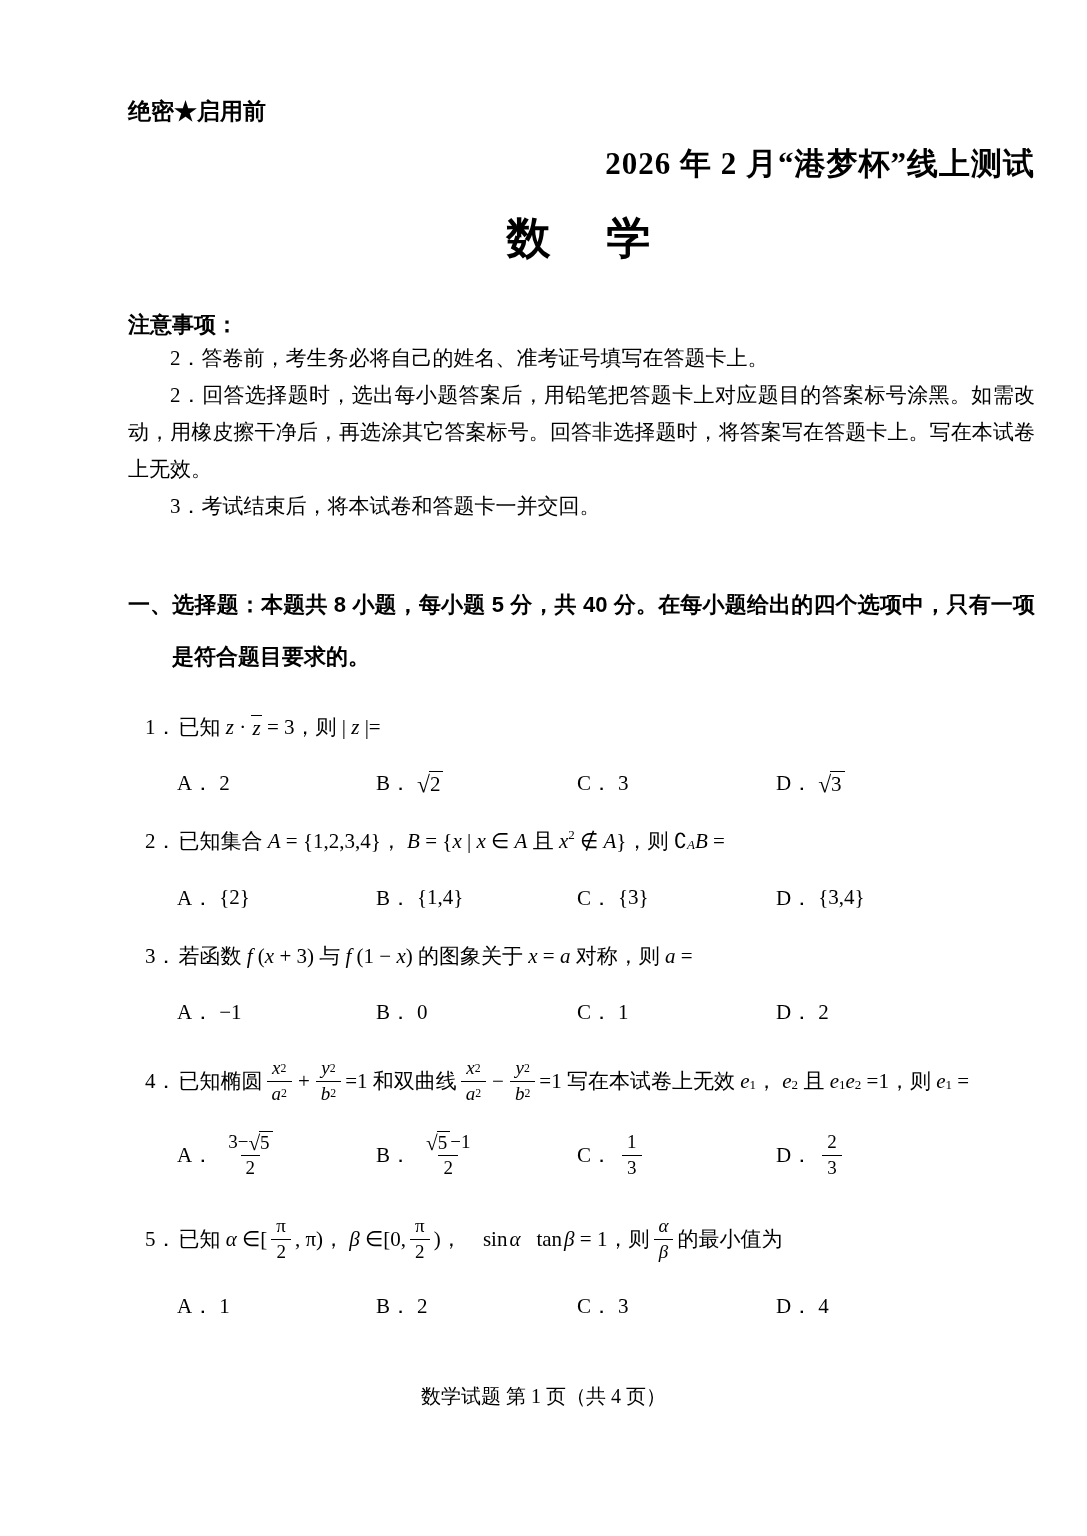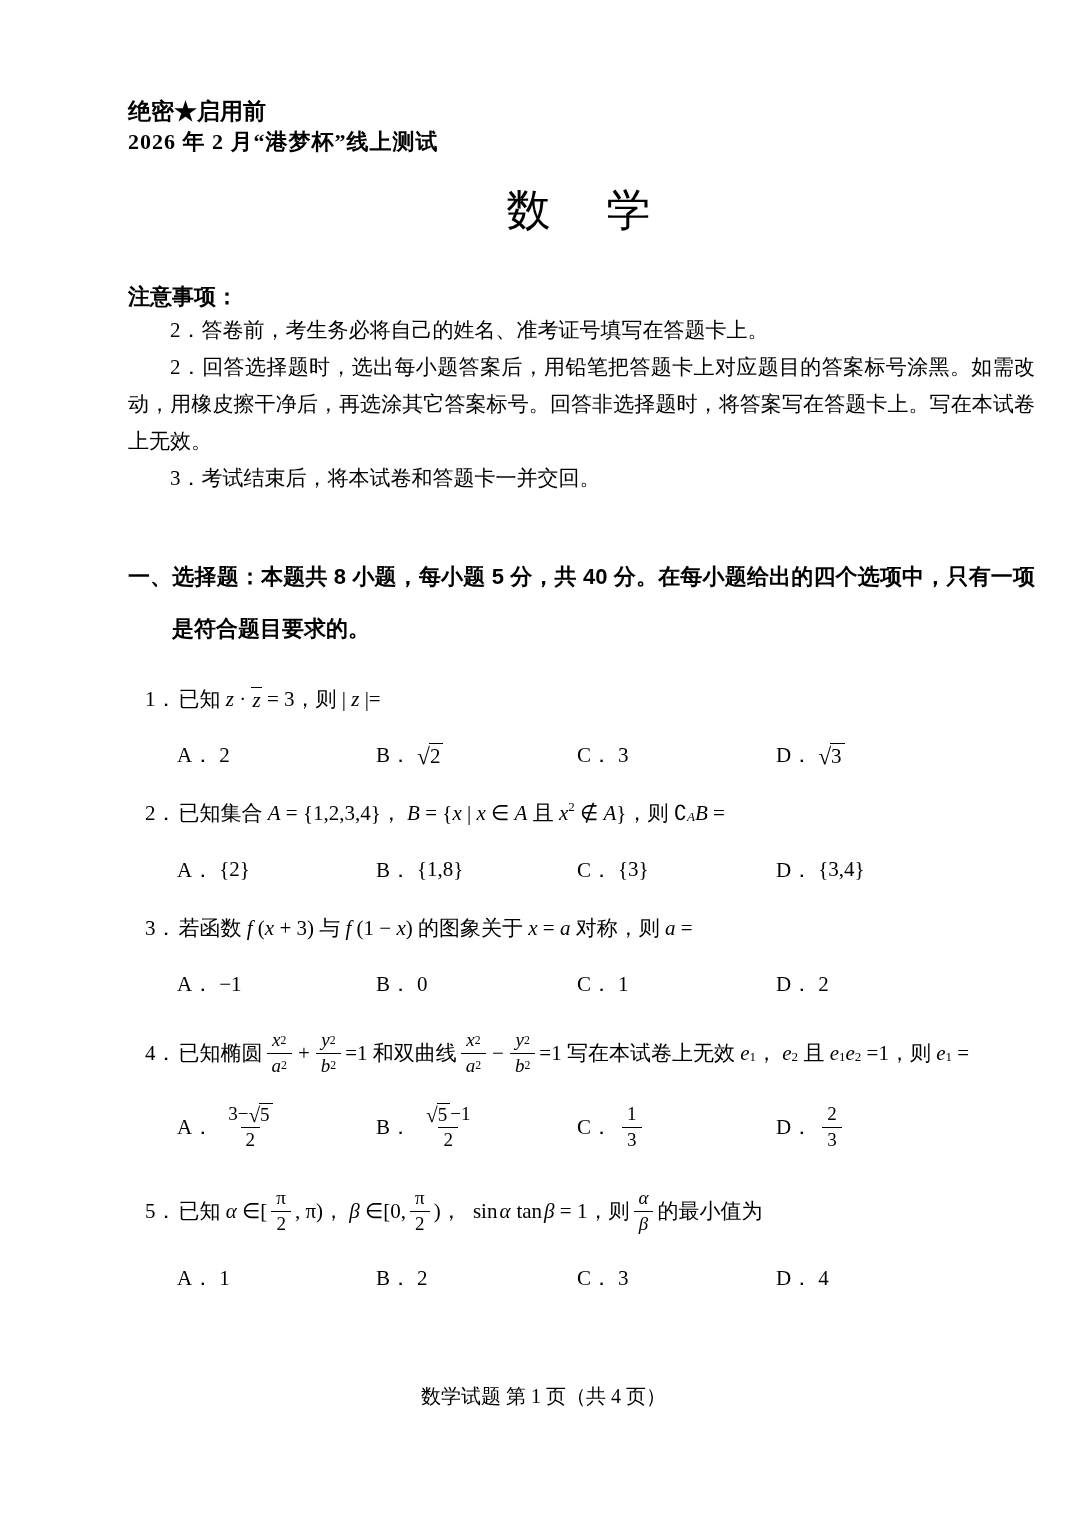--- a/index.html
+++ b/index.html
@@ -5,22 +5,22 @@
   * { margin:0; padding:0; box-sizing:border-box; }
   html,body { background:#ffffff; }
   .page {
     position:relative; width:1087px; height:1536px; margin:0 auto;
     background:#ffffff; color:#000000; overflow:hidden;
     font-family:"Liberation Serif", serif;
   }
   .content { padding:0 52px 0 128px; }
 
   .security { margin-top:96px; font-family:"Liberation Sans", sans-serif; font-weight:bold; font-size:23px; }
-  .title    { text-align:left; font-size:22px; font-weight:bold; letter-spacing:1px; }
-  .subject  { margin-top:24px; text-align:center; font-size:44px; font-weight:normal; letter-spacing:6px; }
+  .title    { margin-top:16px; text-align:right; font-size:31px; font-weight:bold; letter-spacing:1px; }
+  .subject  { margin-top:24px; text-align:center; font-size:44px; font-weight:bold; letter-spacing:6px; }
 
   .notice-h { margin-top:42px; font-family:Liberation Sans, sans-serif; font-weight:bold; font-size:22px; }
   .notice-item { font-size:21px; line-height:37px; text-indent:2em; text-align:justify; }
 
   .section-h {
     margin-top:54px; font-family:"Liberation Sans", sans-serif; font-weight:bold;
     font-size:22px; line-height:52px; padding-left:44px; text-indent:-44px; text-align:justify;
   }
 
   .questions { margin-top:6px; }
@@ -50,21 +50,21 @@
   .rsign { font-size:1.12em; line-height:1.05; position:relative; top:1px; }
   .rcand { border-top:1.5px solid #000; line-height:1.15; padding:0 3px 0 1px; margin-left:-1px; }
 
   .frac {
     display:inline-flex; flex-direction:column; align-items:center;
     vertical-align:middle; font-size:19px; line-height:1.18; margin:2px 4px; text-align:center;
   }
   .frac .num, .frac .den { display:inline-flex; align-items:center; justify-content:center; padding:1px 5px; }
   .frac .den { border-top:1.5px solid #000; }
   .op { margin:0 2px; }
-  .fn { margin:0 2px 0 6px; }
+  .fn { margin:0 2px 0 16px; }
 
   .footer { position:absolute; left:0; right:0; top:1383px; text-align:center; font-size:20px; }
 </style>
 </head>
 <body>
 
 <div class="page">
   <div class="content">
 
     <div class="security">绝密★启用前</div>
@@ -110,21 +110,21 @@
 
       <div class="question q2">
         <p class="stem"><span class="qno">2．</span><span>已知集合</span> <span class="math"><span class="mi">A</span><span> </span><span>=</span><span> </span><span>{</span><span>1</span><span>,</span><span>2</span><span>,</span><span>3</span><span>,</span><span>4</span><span>}</span></span><span>，</span> <span class="math"><span class="mi">B</span><span> </span><span>=</span><span> </span><span>{</span><span class="mi">x</span><span> </span><span>|</span><span> </span><span class="mi">x</span><span> </span><span>∈</span><span> </span><span class="mi">A</span><span> </span></span><span>且</span> <span class="math"><span class="mi">x</span></span><sup>2</sup><span class="math"><span> </span><span>∉</span><span> </span><span class="mi">A</span><span>}</span></span><span>，则</span> <span class="math">∁</span><sub class="mi">A</sub><span class="math"><span class="mi">B</span><span> </span><span>=</span></span></p>
         <div class="opts">
           <span class="opt">
               <span class="olabel">A．</span>
               <span class="math">{2}</span>
             </span>
           <span class="opt">
               <span class="olabel">B．</span>
-              <span class="math">{1,8}</span>
+              <span class="math">{1,4}</span>
             </span>
           <span class="opt">
               <span class="olabel">C．</span>
               <span class="math">{3}</span>
             </span>
           <span class="opt">
               <span class="olabel">D．</span>
               <span class="math">{3,4}</span>
             </span>
         </div>

